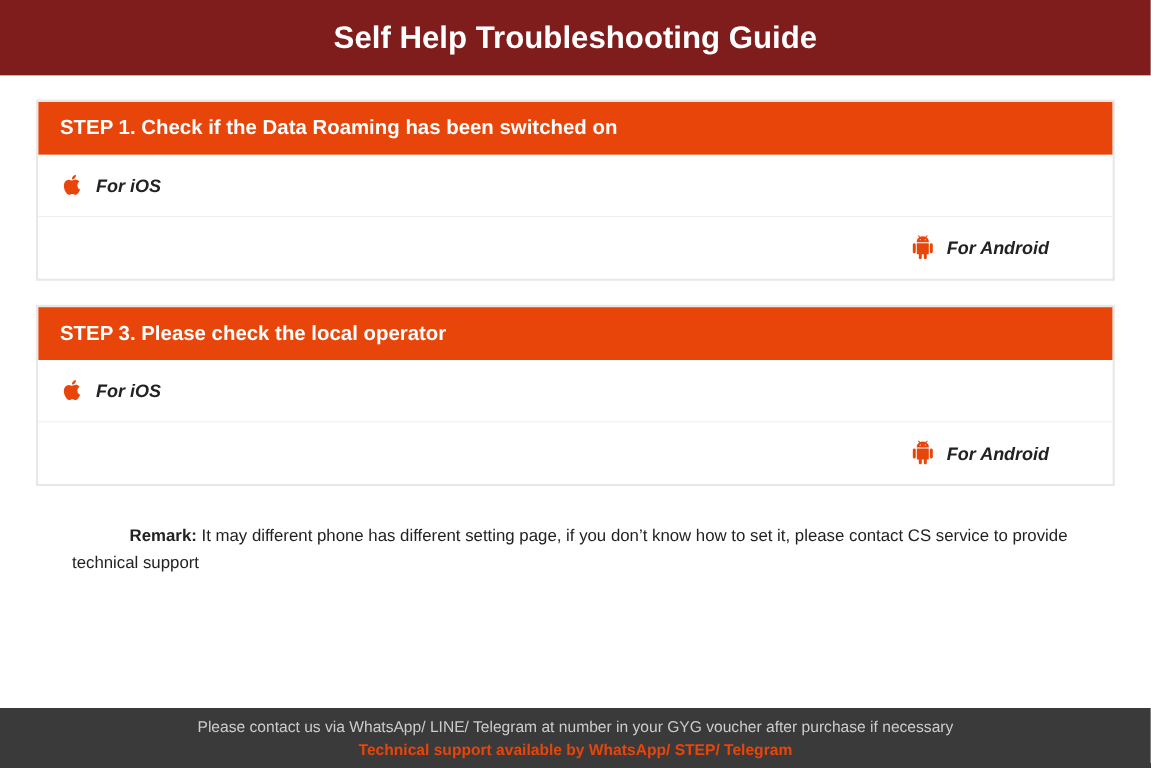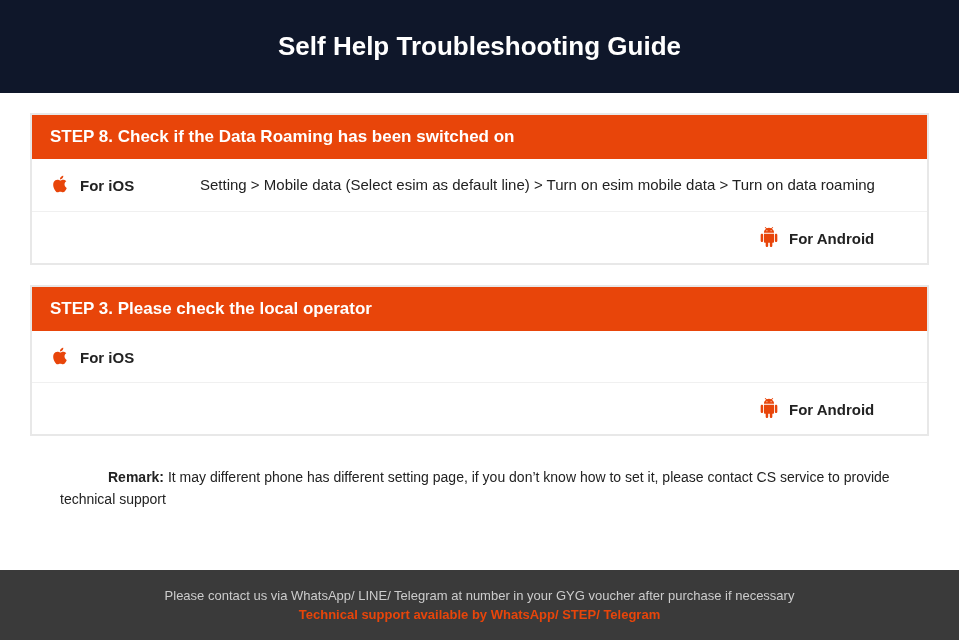--- a/index.html
+++ b/index.html
@@ -6,24 +6,24 @@
     body {
       font-family: Arial, Helvetica, sans-serif;
       background: #fff;
       width: 959px;
       min-height: 640px;
       display: flex;
       flex-direction: column;
     }
 
     .header {
-      background: #0f172a;
+      background: #7f1d1d;
       color: #fff;
       text-align: center;
-      padding: 31px 20px;
+      padding: 16px 20px;
     }
     .header h1 {
       font-size: 26px;
       font-weight: bold;
     }
 
     .main-content {
       background: #fff;
       flex: 1;
       padding: 20px 30px;
@@ -45,20 +45,21 @@
     .step-body {
       background: #fff;
       padding: 0;
     }
 
     .platform-row {
       display: flex;
       align-items: flex-start;
       padding: 14px 18px;
       border-bottom: 1px solid #f0f0f0;
+      font-style: italic;
     }
     .platform-row:last-child {
       border-bottom: none;
       justify-content: flex-end;
     }
 
     .platform-label {
       display: flex;
       align-items: center;
       min-width: 150px;
@@ -91,21 +92,21 @@
 
     .remark-section .remark-bold {
       font-weight: bold;
       margin-left: 48px;
     }
 
     .footer {
       background: #3a3a3a;
       color: #ccc;
       text-align: center;
-      padding: 18px 20px;
+      padding: 8px 20px;
       font-size: 13px;
     }
 
     .footer .support-link {
       color: #e8450a;
       font-size: 13px;
       font-weight: bold;
       display: block;
       margin-top: 4px;
     }
@@ -114,34 +115,33 @@
 <body>
 
 <div class="header">
   <h1>Self Help Troubleshooting Guide</h1>
 </div>
 
 <div class="main-content">
 
   <div class="step-block">
     <div class="step-header">
-      <span>STEP 8.  Check if the Data Roaming has been switched on</span>
+      <span>STEP 1.  Check if the Data Roaming has been switched on</span>
     </div>
     <div class="step-body">
 
       <div class="platform-row">
         <div class="platform-label">
           <span class="platform-icon">
             <svg viewBox="0 0 24 24" width="20" height="20" fill="#e8450a">
               <path d="M18.71 19.5c-.83 1.24-1.71 2.45-3.05 2.47-1.34.03-1.77-.79-3.29-.79-1.53 0-2 .77-3.27.82-1.31.05-2.3-1.32-3.14-2.53C4.25 17 2.94 12.45 4.7 9.39c.87-1.52 2.43-2.48 4.12-2.51 1.28-.02 2.5.87 3.29.87.78 0 2.26-1.07 3.8-.91.65.03 2.47.26 3.64 1.98-.09.06-2.17 1.28-2.15 3.81.03 3.02 2.65 4.03 2.68 4.04-.03.07-.42 1.44-1.38 2.83M13 3.5c.73-.83 1.94-1.46 2.94-1.5.13 1.17-.34 2.35-1.04 3.19-.69.85-1.83 1.51-2.95 1.42-.15-1.15.41-2.35 1.05-3.11z"></path>
             </svg>
           </span>
           <span>For iOS</span>
         </div>
-        <div class="platform-text">Setting &gt; Mobile data (Select esim as default line) &gt; Turn on esim mobile data &gt; Turn on data roaming</div>
       </div>
 
       <div class="platform-row">
         <div class="platform-label">
           <span class="platform-icon">
             <svg viewBox="0 0 24 24" width="20" height="20" fill="#e8450a">
               <path d="M6 18c0 .55.45 1 1 1h1v3.5c0 .83.67 1.5 1.5 1.5s1.5-.67 1.5-1.5V19h2v3.5c0 .83.67 1.5 1.5 1.5s1.5-.67 1.5-1.5V19h1c.55 0 1-.45 1-1V8H6v10zM3.5 8C2.67 8 2 8.67 2 9.5v7c0 .83.67 1.5 1.5 1.5S5 17.33 5 16.5v-7C5 8.67 4.33 8 3.5 8zm17 0c-.83 0-1.5.67-1.5 1.5v7c0 .83.67 1.5 1.5 1.5s1.5-.67 1.5-1.5v-7c0-.83-.67-1.5-1.5-1.5zm-4.97-5.84l1.3-1.3c.2-.2.2-.51 0-.71-.2-.2-.51-.2-.71 0l-1.48 1.48C13.85 1.23 12.95 1 12 1c-.96 0-1.86.23-2.66.63L7.85.15c-.2-.2-.51-.2-.71 0-.2.2-.2.51 0 .71l1.31 1.31C7.14 3.07 6 4.51 6 6.22V7h12v-.78c0-1.71-1.14-3.15-2.47-4.06zM10 5H9V4h1v1zm5 0h-1V4h1v1z"></path>
             </svg>
           </span>
           <span>For Android</span>

